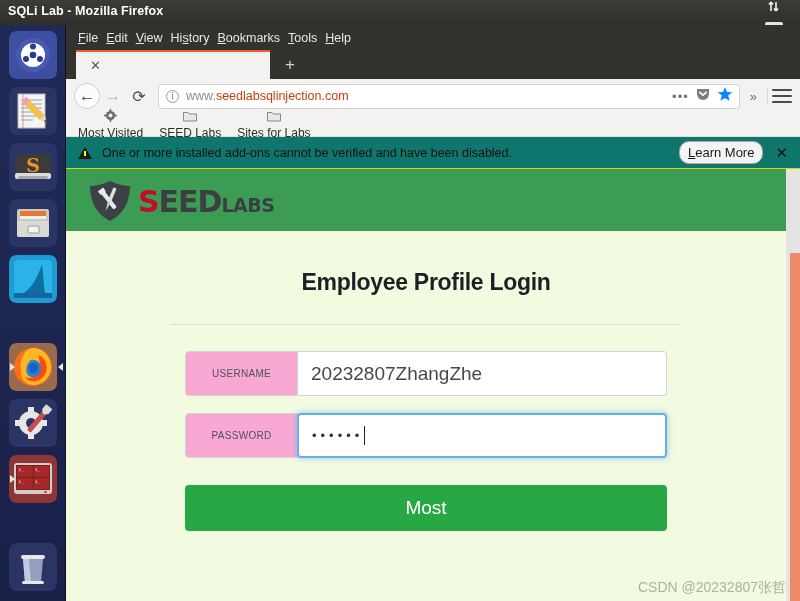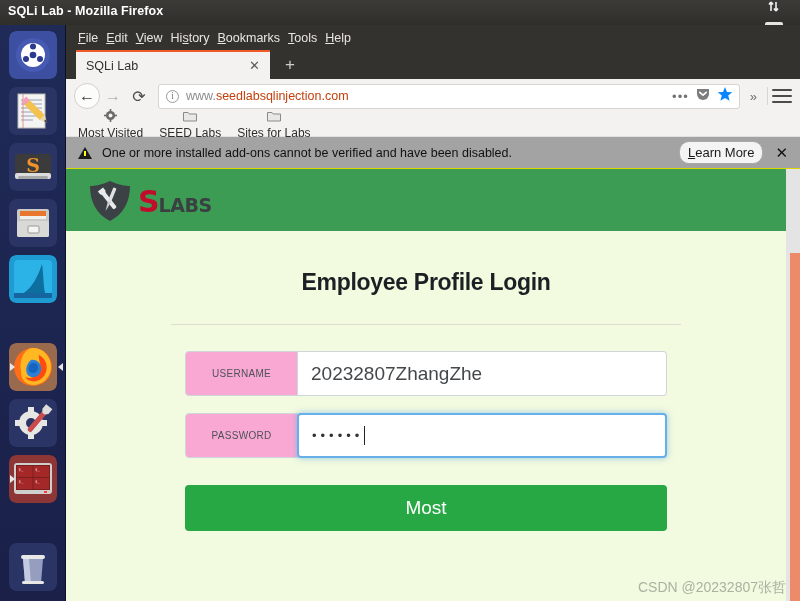--- a/index.html
+++ b/index.html
@@ -107,21 +107,21 @@
 
   .bookmarkbar {
     position: absolute; left: 0; top: 88px; width: 734px; height: 24px;
     background: #f3f2f1; display: flex; align-items: center; padding-left: 12px; gap: 16px;
     border-bottom: 1px solid #e2dfdc;
   }
   .bm { display: flex; align-items: center; gap: 4px; font-size: 12px; color: #2e2e2e; flex-direction: column; }
 
   .notifbar {
     position: absolute; left: 0; top: 112px; width: 734px; height: 32px;
-    background: #a3a3a3; display: flex; align-items: center; padding: 0 8px 0 12px;
+    background: #0f766e; display: flex; align-items: center; padding: 0 8px 0 12px;
     border-bottom: 1px solid #d9d900;
   }
   .warn-tri {
     width: 0; height: 0; border-left: 7px solid transparent; border-right: 7px solid transparent;
     border-bottom: 12px solid #1a1a1a; position: relative; flex: 0 0 auto;
   }
   .warn-tri::after {
     content: ""; position: absolute; left: -1px; top: 4px; width: 2px; height: 5px; background: #ffff00;
   }
   .notif-text { flex: 1; font-size: 12.5px; color: #111; margin-left: 10px; }
@@ -368,21 +368,20 @@
       <span class="menu-item"><span></span><u>E</u><span>dit</span></span>
       <span class="menu-item"><span></span><u>V</u><span>iew</span></span>
       <span class="menu-item"><span>Hi</span><u>s</u><span>tory</span></span>
       <span class="menu-item"><span></span><u>B</u><span>ookmarks</span></span>
       <span class="menu-item"><span></span><u>T</u><span>ools</span></span>
       <span class="menu-item"><span></span><u>H</u><span>elp</span></span>
     </div>
 
     <div class="tabstrip">
       <div class="tab">
-        <span class="tab-label">SQLi Lab</span>
         <span class="tab-close">✕</span>
       </div>
       <div class="newtab">+</div>
     </div>
 
     <div class="navbar">
       <div class="navbtn back">←</div>
       <div class="navbtn fwd">→</div>
       <div class="navbtn">⟳</div>
       <div class="urlbar">
@@ -459,20 +458,21 @@
               <rect x="21.5" y="9" width="4.2" height="22" rx="1.4" fill="#e9eaec"></rect>
               <path d="M20.3 7 h6.6 v4 l-2 2.2 h-2.6 l-2 -2.2 Z" fill="#e9eaec"></path>
             </g>
             <g transform="rotate(22 24 22)">
               <rect x="22" y="8" width="3.4" height="15" rx="1.2" fill="#dfe1e3"></rect>
               <polygon points="22,23 25.4,23 23.7,33" fill="#c9ccd0"></polygon>
             </g>
           </svg>
           <span class="logo-text">
             <span class="seed-s">S</span>
+              <span class="seed-ed">EED</span>
               <span class="seed-labs">LABS</span>
           </span>
         </div>
       </div>
 
       <div class="page-body">
         <div class="title">Employee Profile Login</div>
         <div class="rule"></div>
 
         <div class="form">

